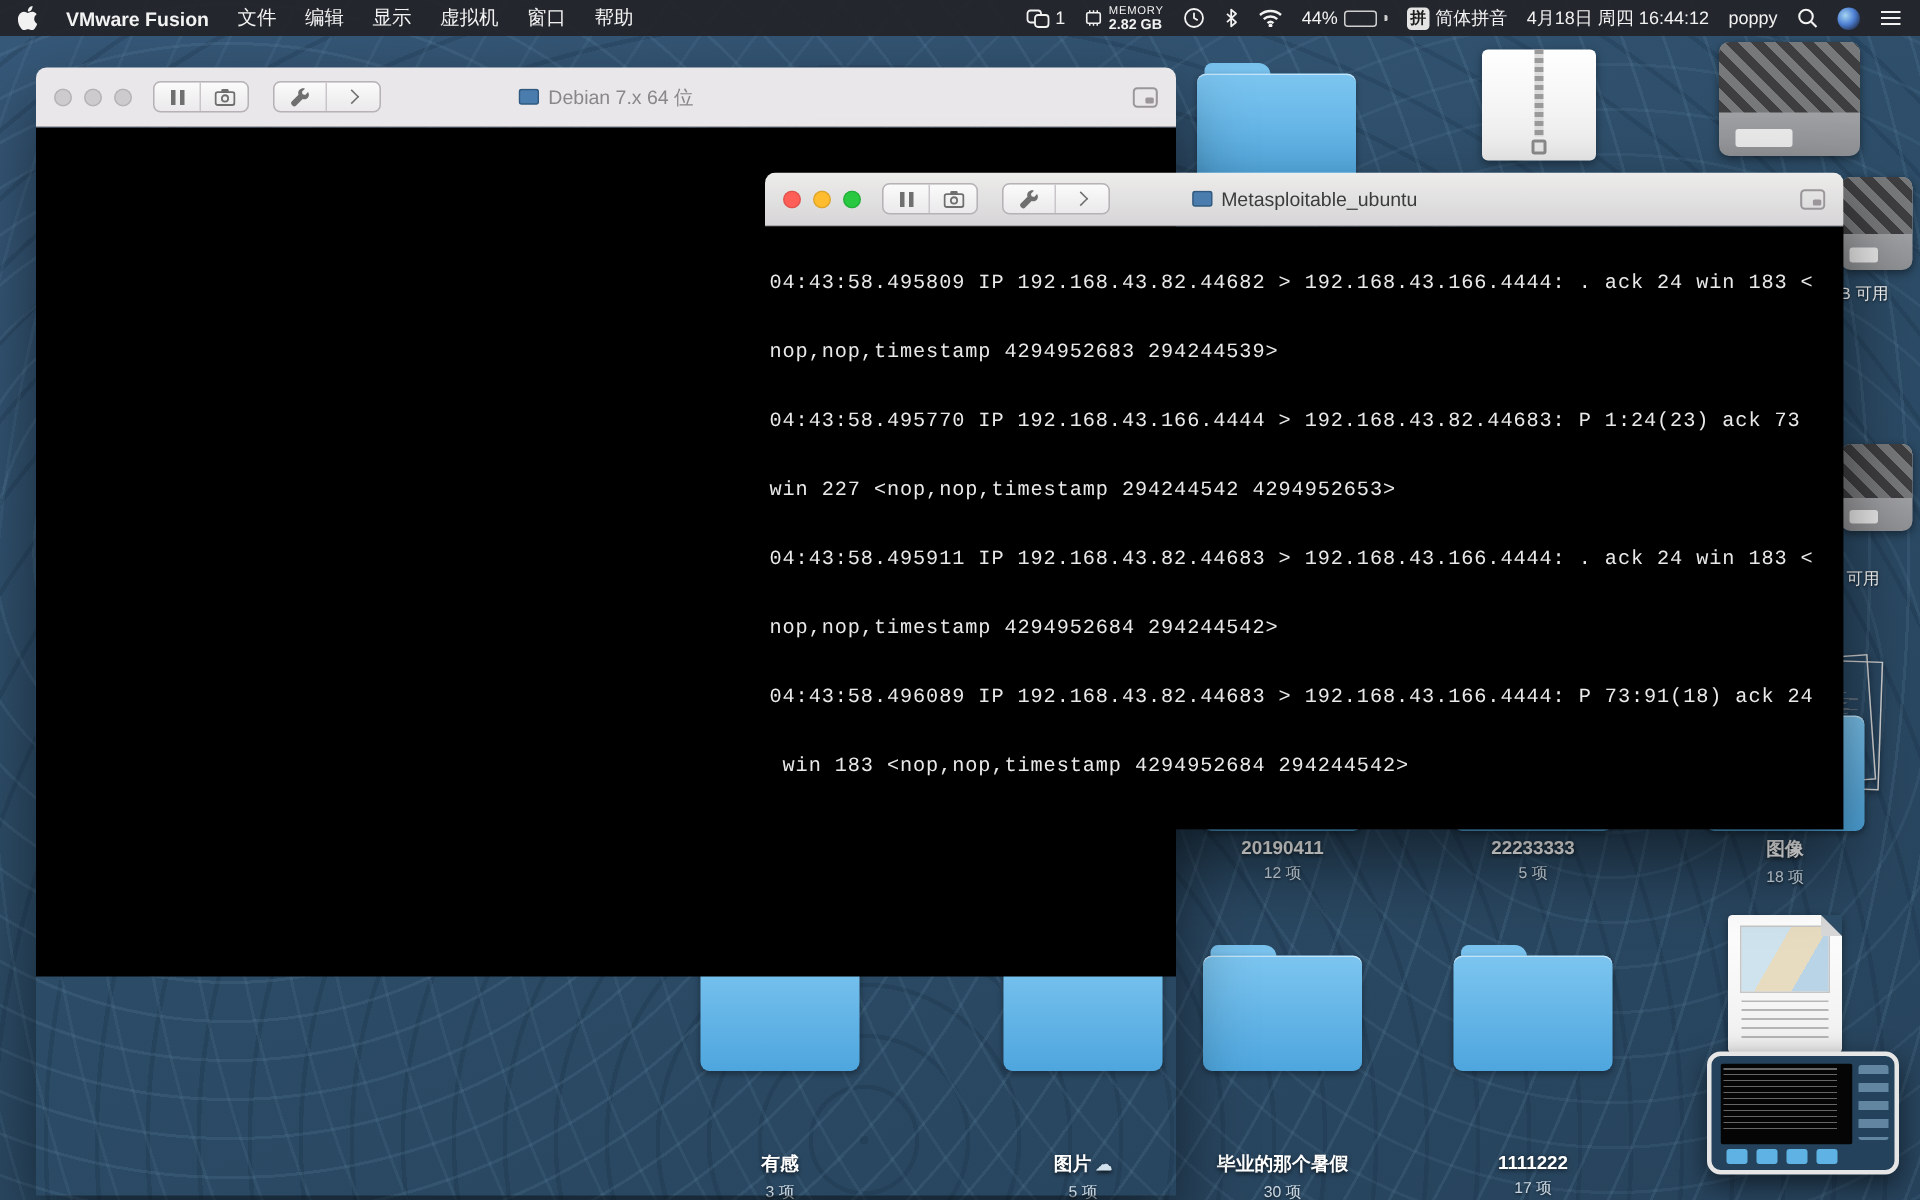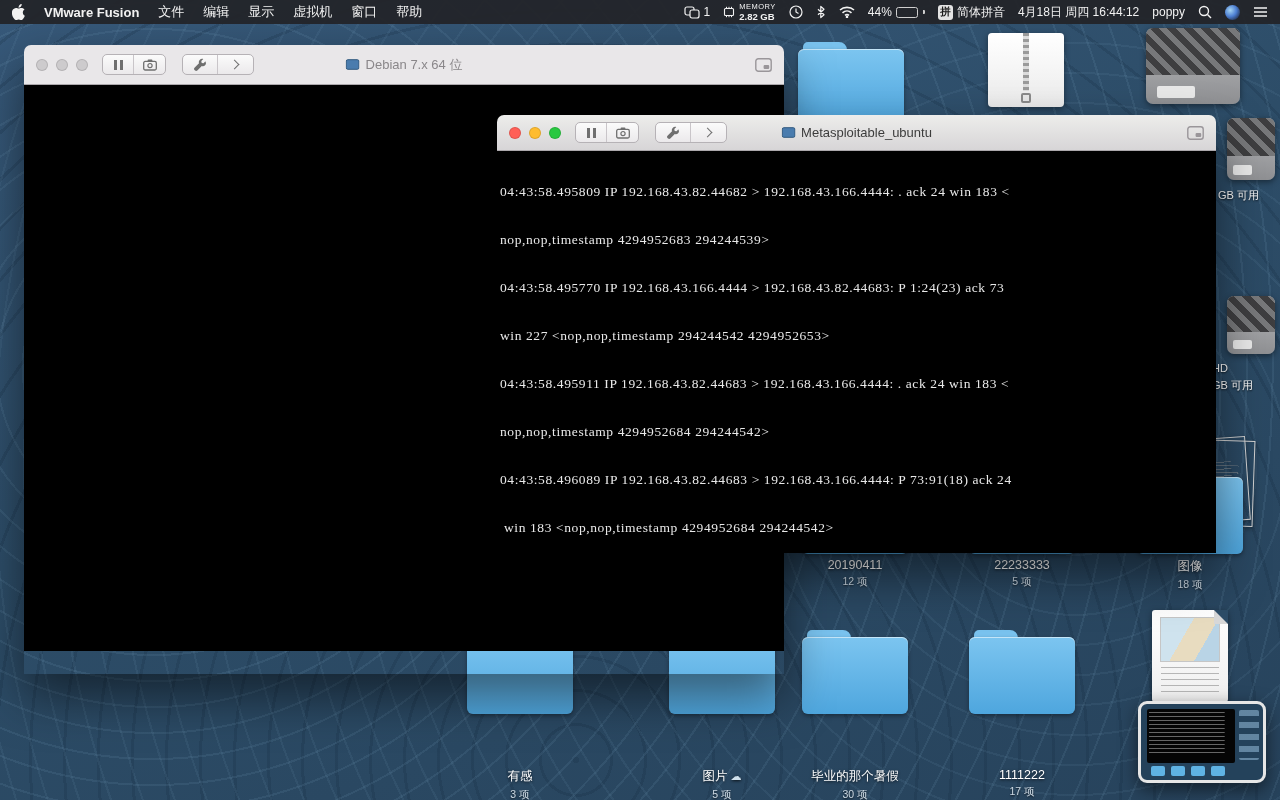--- a/index.html
+++ b/index.html
@@ -47,41 +47,41 @@
   .pause-bars{display:flex;gap:3px}
   .pause-bars i{display:block;width:3px;height:10px;background:#6f6f6f}
   .chev{width:7px;height:7px;border-right:1.8px solid #6f6f6f;border-top:1.8px solid #6f6f6f;
     transform:rotate(45deg);margin-left:-2px}
   .win-title{position:absolute;left:50%;transform:translateX(-50%);display:flex;align-items:center;gap:6px;
     font-size:13px;color:#3c3c3c;white-space:nowrap}
   .tb-inactive .win-title{color:#8a878a}
   .pip{position:absolute;right:12px;top:50%;transform:translateY(-50%)}
 
   
-  .win-debian{left:24px;top:45px;width:760px;height:629px;z-index:10}
+  .win-debian{left:24px;top:45px;width:760px;height:752px;z-index:10}
   .win-debian .titlebar{height:40px}
   .vm-screen-black{width:100%;height:566px;background:#000}
 
   
-  .win-metas{left:497px;top:115px;width:719px;height:438px;z-index:20}
+  .win-metas{left:510px;top:115px;width:719px;height:438px;z-index:20}
   .win-metas .titlebar{height:36px}
   .term{background:#000;height:402px;overflow:hidden;padding:1px 0 0 3px;
-    font-family:Liberation Serif, serif;font-size:13.5px;letter-spacing:0.6px;color:#e9e9e9;
+    font-family:Liberation Mono, monospace;font-size:13.5px;letter-spacing:0.6px;color:#e9e9e9;
     white-space:pre}
   .tline{height:16.05px;line-height:16.05px}
 
   
   .icon-item{position:absolute;width:118px;text-align:center;z-index:1}
   .folder-icon{width:112px;height:84px;position:relative;margin:0 auto}
   .folder-icon::before{content:"";position:absolute;top:0;left:8px;width:44px;height:15px;
     background:#79c2ee;border-radius:5px 8px 0 0}
   .folder-icon::after{content:"";position:absolute;top:7px;left:3px;right:3px;bottom:0;
     background:linear-gradient(#7cc5f0,#4ea6de);border-radius:6px;
     box-shadow:inset 0 1px 0 rgba(255,255,255,0.55), 0 2px 4px rgba(0,0,0,0.35)}
-  .lbl-name{font-size:12.5px;font-weight:400;color:#fff;text-shadow:0 1px 3px rgba(0,0,0,0.75)}
+  .lbl-name{font-size:12.5px;font-weight:700;color:#fff;text-shadow:0 1px 3px rgba(0,0,0,0.75)}
   .lbl-count{font-size:10.5px;color:#dbe6ef;opacity:.9;margin-top:3px;text-shadow:0 1px 2px rgba(0,0,0,0.7)}
   .gap-sm .lbl-name{margin-top:4px}
   .gap-lg .lbl-name{margin-top:54px}
   .cloud{font-size:11px;color:#cfe0ec;margin-left:3px}
 
   .zip-doc{position:absolute;left:988px;top:33px;width:76px;height:74px;z-index:1;
     background:linear-gradient(#ffffff,#ebebeb);border-radius:4px;box-shadow:0 2px 6px rgba(0,0,0,0.4)}
   .zip-line{position:absolute;left:50%;top:0;bottom:16px;width:6px;transform:translateX(-50%);
     background:repeating-linear-gradient(#9a9a9a 0 3px,#dcdcdc 3px 6px)}
   .zip-pull{position:absolute;left:50%;bottom:4px;transform:translateX(-50%);width:10px;height:10px;

